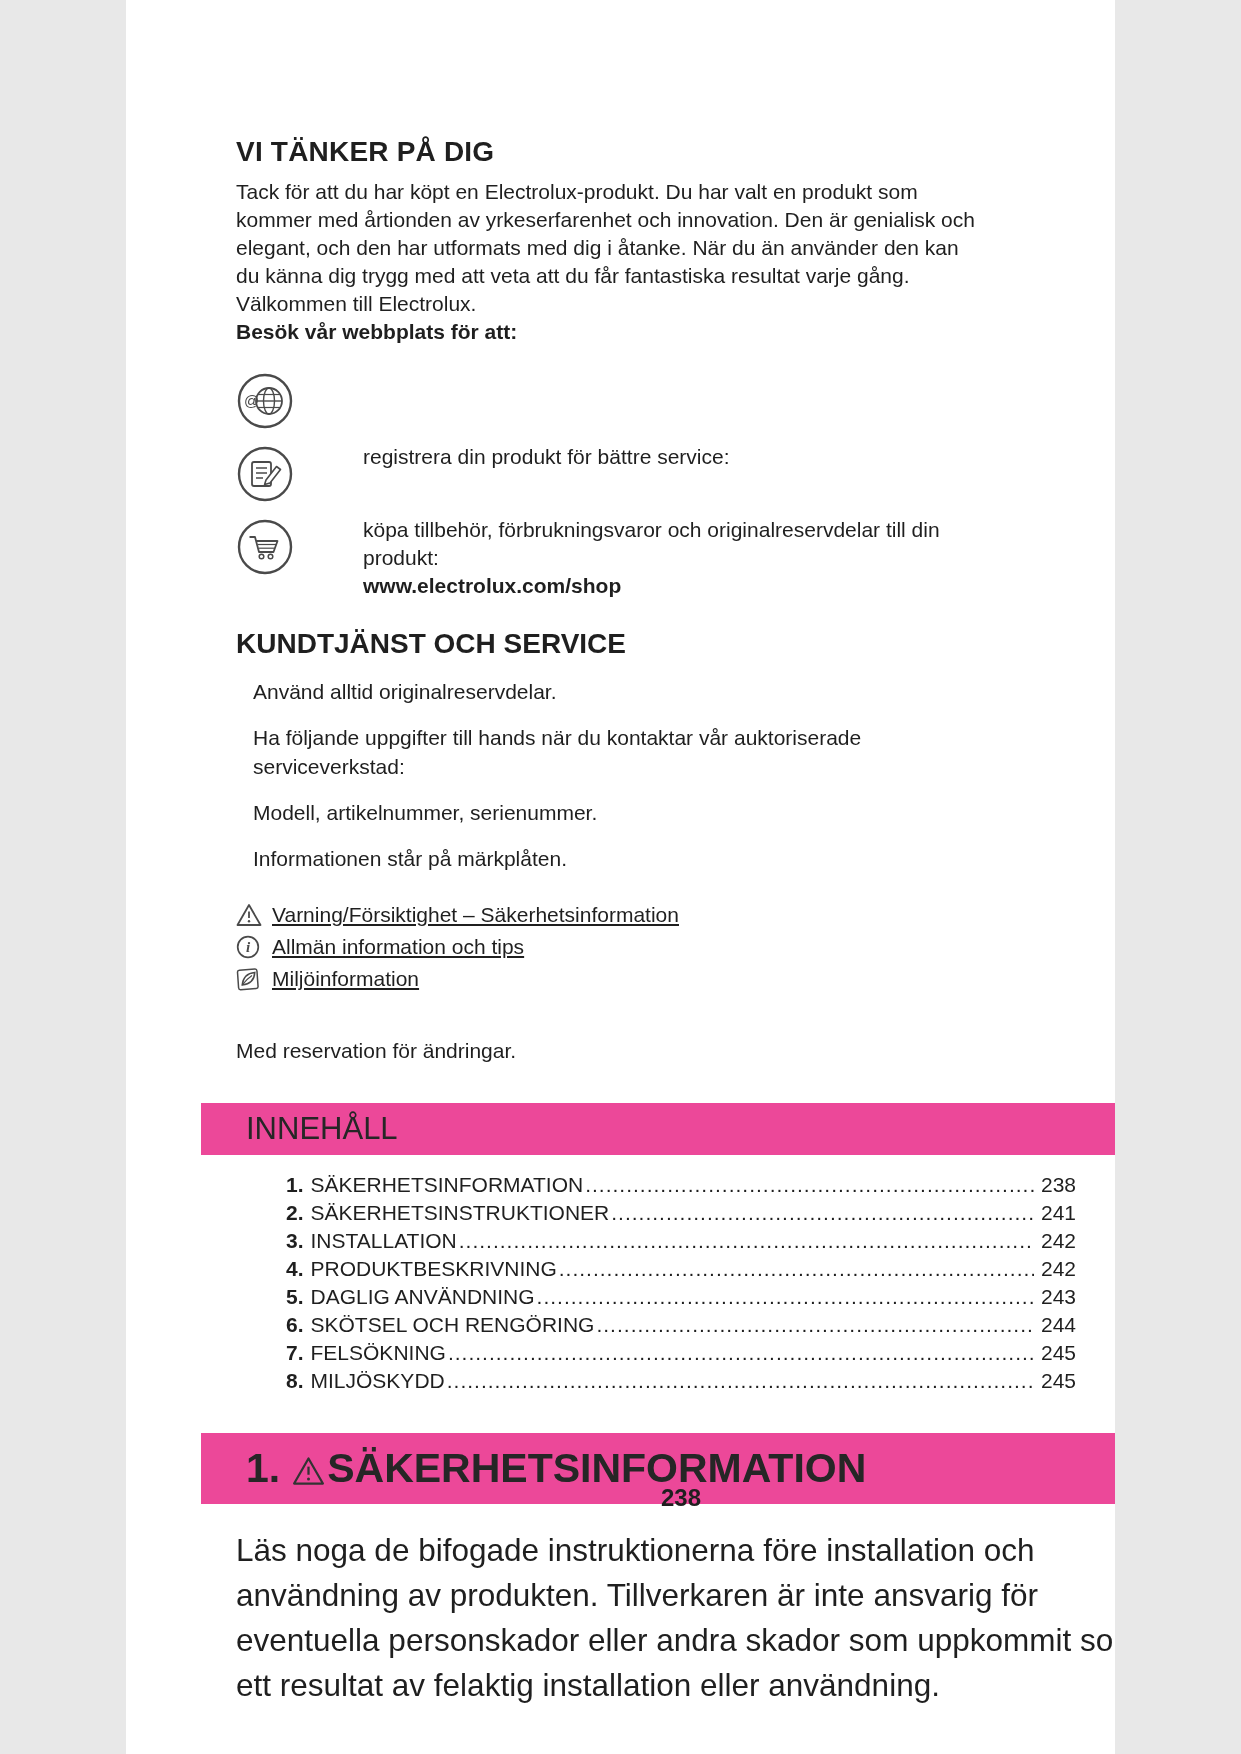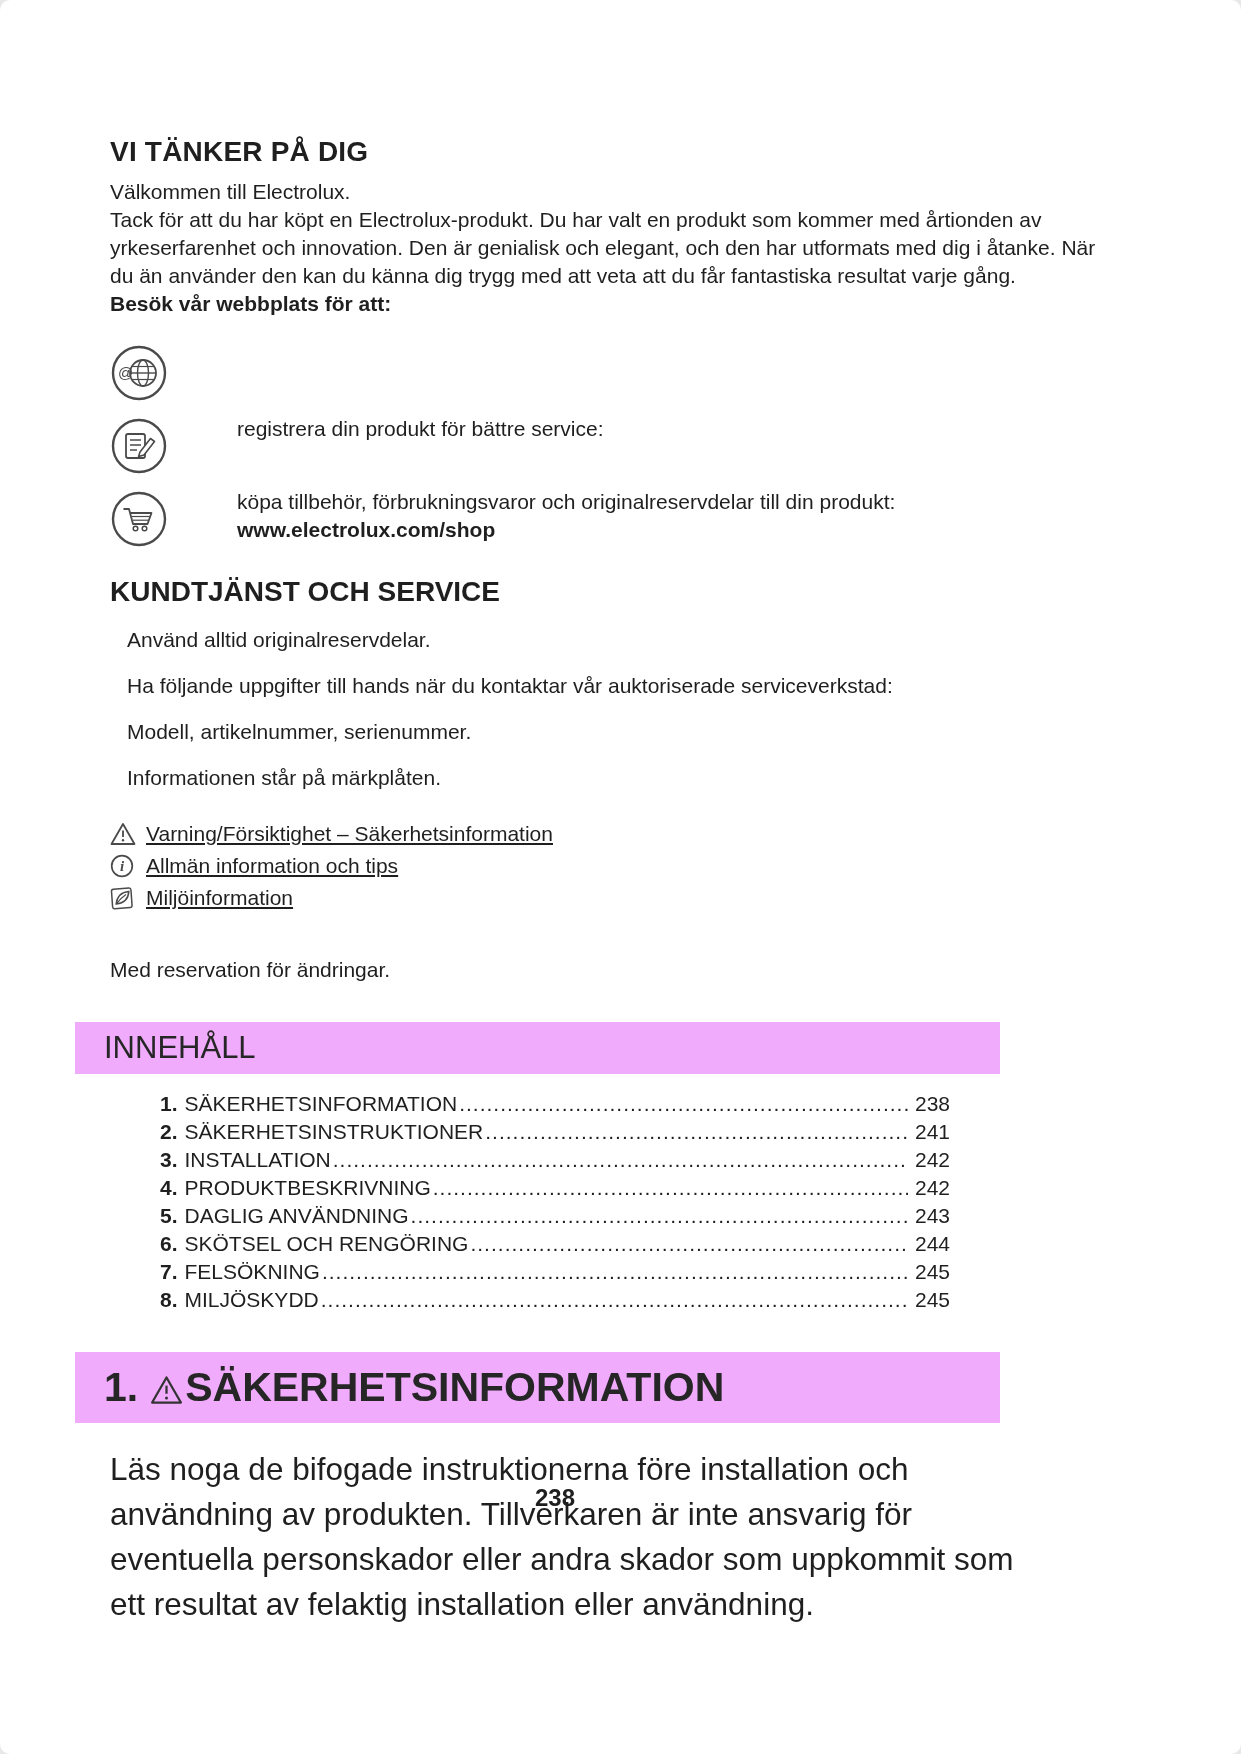--- a/index.html
+++ b/index.html
@@ -2,28 +2,27 @@
 <html><head>
 <meta charset="utf-8">
 <style>
   html, body {
     margin: 0;
     padding: 0;
     background: #e8e8e8;
   }
   .page {
     position: relative;
-    width: 1241px;
+    width: 989px;
     height: 1754px;
     margin: 0 auto;
     background: #ffffff;
     font-family: "Liberation Sans", "DejaVu Sans", sans-serif;
     color: #1f1f1f;
     overflow: hidden;
-    border-radius: 10px;
   }
   .content {
     padding: 136px 131px 0 110px;
   }
   
   .intro-title {
     font-size: 28px;
     font-weight: bold;
     margin: 0 0 10px 0;
     letter-spacing: 0.2px;
@@ -65,25 +64,25 @@
   .note-icon-wrap {
     width: 30px;
     flex: 0 0 30px;
     display: flex;
     align-items: center;
   }
   .note-text { font-size: 21px; margin-left: 6px; }
   .disclaimer { margin-top: 48px; font-size: 21px; }
   
   .banner {
-    background: #f0abfc;
+    background: #ec4899;
     margin-left: -35px;
     width: 925px;
     box-sizing: border-box;
-    padding-left: 29px;
+    padding-left: 45px;
     color: #262626;
   }
   .toc-banner {
     margin-top: 40px;
     height: 52px;
     display: flex;
     align-items: center;
   }
   .toc-banner-title {
     font-size: 31px;
@@ -157,22 +156,22 @@
   }
   svg { display: block; }
 </style>
 </head>
 <body>
 
 <div class="page">
   <div class="content">
 
     <h1 class="intro-title">VI TÄNKER PÅ DIG</h1>
+    <p class="body-text">Tack för att du har köpt en Electrolux-produkt. Du har valt en produkt som kommer med årtionden av yrkeserfarenhet och innovation. Den är genialisk och elegant, och den har utformats med dig i åtanke. När du än använder den kan du känna dig trygg med att veta att du får fantastiska resultat varje gång.</p>
     <p class="body-text">Välkommen till Electrolux.</p>
-    <p class="body-text">Tack för att du har köpt en Electrolux-produkt. Du har valt en produkt som kommer med årtionden av yrkeserfarenhet och innovation. Den är genialisk och elegant, och den har utformats med dig i åtanke. När du än använder den kan du känna dig trygg med att veta att du får fantastiska resultat varje gång.</p>
     <p class="body-text bold visit-line">Besök vår webbplats för att:</p>
 
     <div class="link-row">
       <span class="link-icon-wrap">
         <svg width="58" height="58" viewBox="0 0 58 58">
           <circle cx="29" cy="29" r="26" fill="none" stroke="#4a4a4a" stroke-width="2.4"></circle>
           <circle cx="33" cy="29" r="13" fill="none" stroke="#4a4a4a" stroke-width="1.8"></circle>
           <ellipse cx="33" cy="29" rx="5.5" ry="13" fill="none" stroke="#4a4a4a" stroke-width="1.4"></ellipse>
           <line x1="20" y1="29" x2="46" y2="29" stroke="#4a4a4a" stroke-width="1.4"></line>
           <line x1="22" y1="22.5" x2="44" y2="22.5" stroke="#4a4a4a" stroke-width="1.2"></line>

